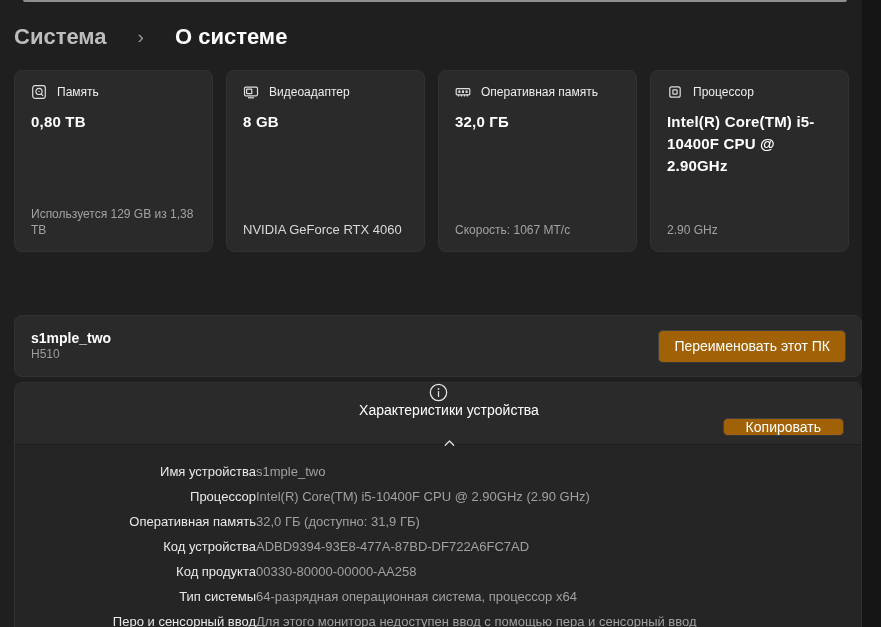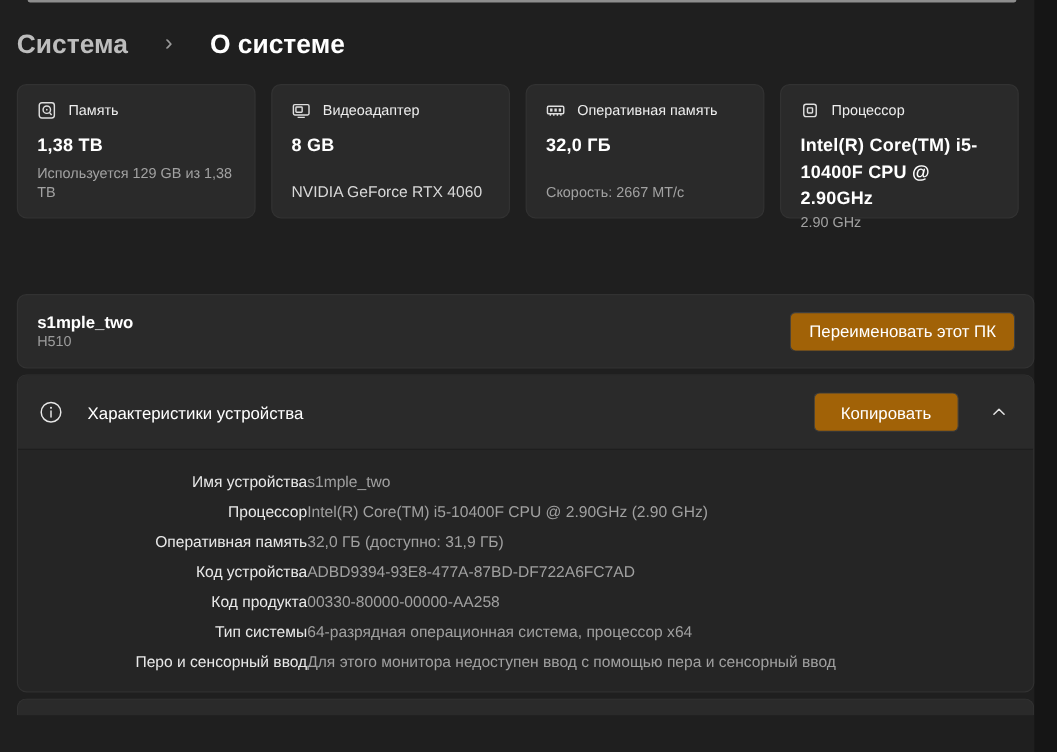--- a/index.html
+++ b/index.html
@@ -27,21 +27,21 @@
     display:flex; align-items:center; gap:28px;
     font-size:22px; font-weight:700;
   }
   .crumb-root { color:#bdbdbd; cursor:pointer; }
   .crumb-sep { color:#9a9a9a; font-size:19px; font-weight:400; padding:0 3px; }
   .crumb-current { color:#ffffff; }
 
   
   .cards-row { margin-top:18px; display:flex; gap:13px; }
   .card {
-    width:199px; height:112px;
+    width:199px; height:182px;
     background:#2a2a2a;
     border:1px solid #323232;
     border-radius:8px;
     padding:13px 16px 13px;
     display:flex; flex-direction:column;
   }
   .card-head { display:flex; align-items:center; gap:10px; }
   .card-head .ico { width:16px; height:16px; color:#dedede; flex:0 0 16px; display:flex; }
   .card-title { font-size:12px; color:#ededed; white-space:nowrap; }
   .card-value {
@@ -76,20 +76,21 @@
     background:#252525;
     border:1px solid #313131;
     border-radius:8px;
     overflow:hidden;
   }
   .expander-header {
     height:61px; background:#2a2a2a;
     display:flex; align-items:center;
     padding:0 17px 0 18px;
     cursor:pointer;
+    flex-direction:column;
   }
   .info-ico { width:19px; height:19px; color:#e6e6e6; flex:0 0 19px; display:flex; }
   .spec-title { margin-left:21px; font-size:14px; color:#ffffff; }
   .chevron-btn {
     background:transparent; border:none; color:#e0e0e0;
     margin-left:21px; width:24px; height:24px; cursor:pointer;
     display:flex; align-items:center; justify-content:center;
   }
   .expander-body {
     border-top:1px solid #1e1e1e;
@@ -128,21 +129,21 @@
         <span class="ico">
           <svg viewBox="0 0 16 16" width="16" height="16" fill="none" stroke="currentColor" stroke-width="1.2">
             <rect x="1.7" y="1.7" width="12.6" height="12.6" rx="2.2"></rect>
             <circle cx="8" cy="7.4" r="3.1"></circle>
             <circle cx="8" cy="7.4" r="0.7" fill="currentColor" stroke="none"></circle>
             <path d="M10.4 9.9 L12 11.8"></path>
           </svg>
         </span>
         <span class="card-title">Память</span>
       </div>
-      <div class="card-value">1,38 TB</div>
+      <div class="card-value">0,80 TB</div>
       <div class="card-detail">Используется 129 GB из 1,38 TB</div>
     </div>
 
     <div class="card">
       <div class="card-head">
         <span class="ico">
           <svg viewBox="0 0 16 16" width="16" height="16" fill="none" stroke="currentColor" stroke-width="1.2">
             <rect x="1.5" y="3.2" width="13" height="8.6" rx="1.2"></rect>
             <rect x="3.6" y="5.2" width="5.2" height="4.4" rx="0.6"></rect>
             <path d="M5 13.8 H11"></path>
@@ -161,21 +162,21 @@
             <rect x="1.2" y="4.6" width="13.6" height="6.2" rx="1"></rect>
             <rect x="3.4" y="6.4" width="2" height="2.6" fill="currentColor" stroke="none"></rect>
             <rect x="7" y="6.4" width="2" height="2.6" fill="currentColor" stroke="none"></rect>
             <rect x="10.6" y="6.4" width="2" height="2.6" fill="currentColor" stroke="none"></rect>
             <path d="M3.6 10.8 V12.4 M6.5 10.8 V12.4 M9.5 10.8 V12.4 M12.4 10.8 V12.4"></path>
           </svg>
         </span>
         <span class="card-title">Оперативная память</span>
       </div>
       <div class="card-value">32,0 ГБ</div>
-      <div class="card-detail">Скорость: 2667 МТ/с</div>
+      <div class="card-detail">Скорость: 1067 МТ/с</div>
     </div>
 
     <div class="card">
       <div class="card-head">
         <span class="ico">
           <svg viewBox="0 0 16 16" width="16" height="16" fill="none" stroke="currentColor" stroke-width="1.2">
             <rect x="2.8" y="2.8" width="10.4" height="10.4" rx="2"></rect>
             <rect x="5.9" y="5.9" width="4.2" height="4.2" rx="0.6"></rect>
           </svg>
         </span>

